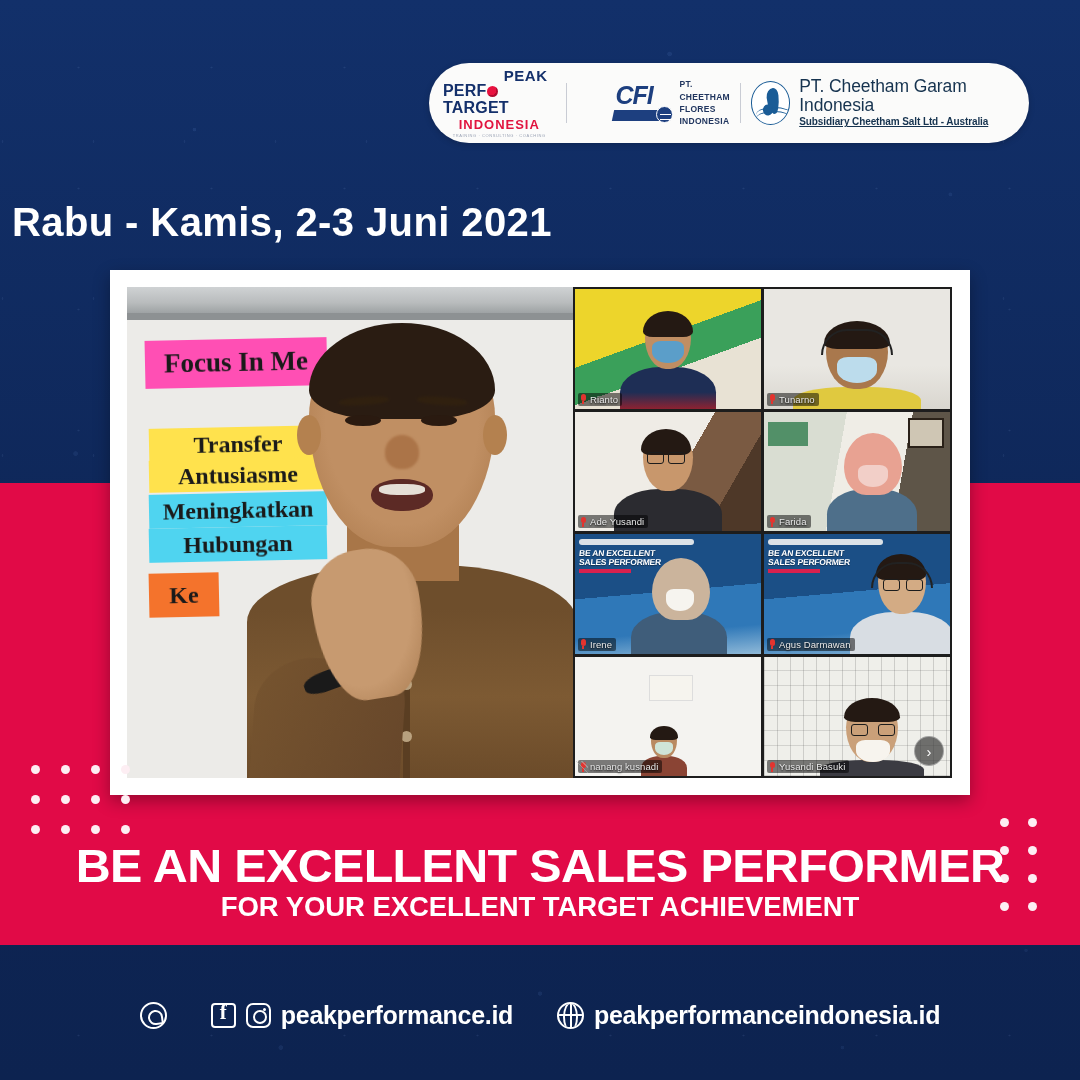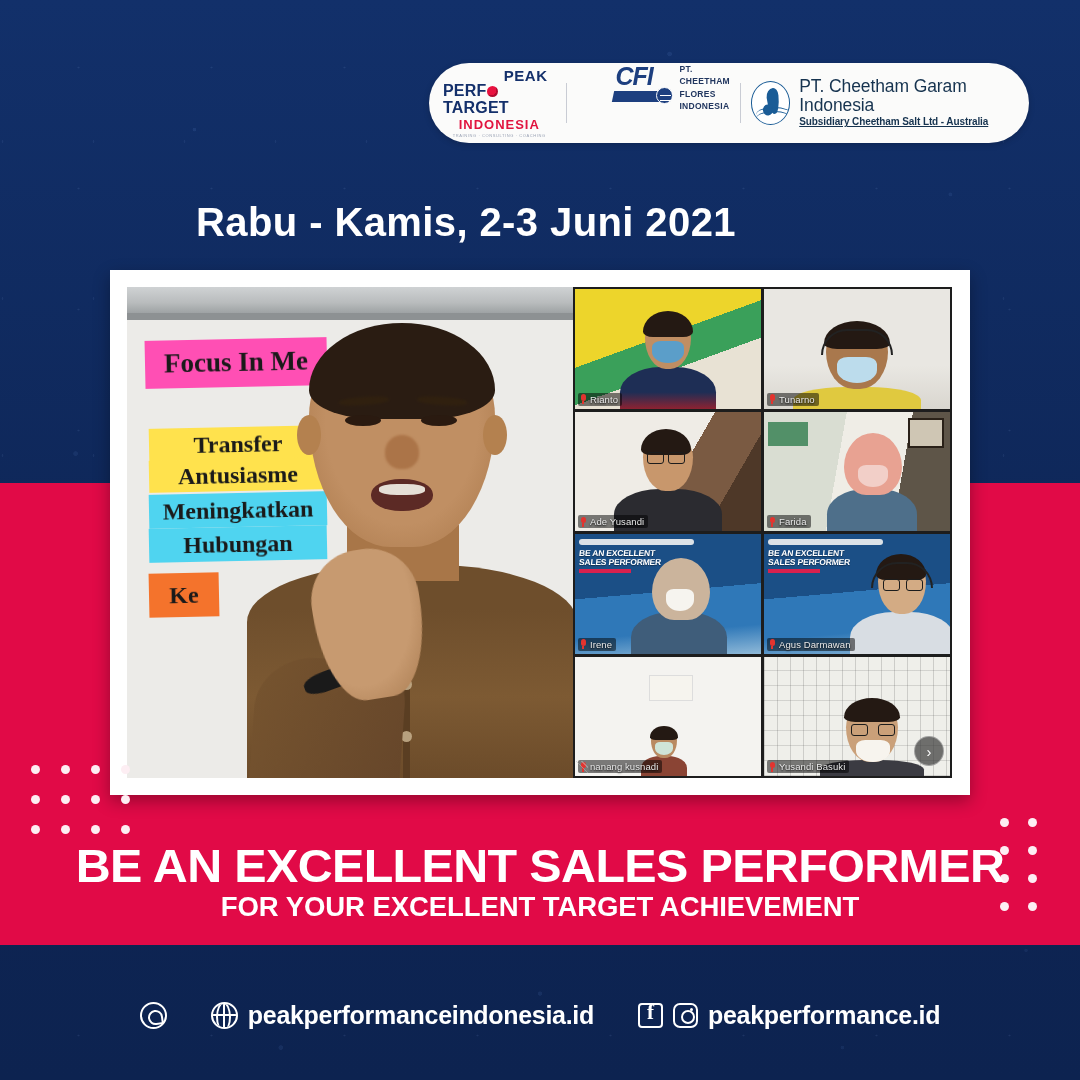--- a/index.html
+++ b/index.html
@@ -64,21 +64,21 @@
   .pp-l2{ font-size:16px; font-weight:bold; color:#14306b; letter-spacing:.2px; line-height:1.05; position:relative;}
   .pp-l2 .globe{ display:inline-block; width:11px; height:11px; border-radius:50%;
     background:radial-gradient(circle at 35% 35%, #e8123f 0 55%, #b00b2f 56% 100%);
     vertical-align:-1px; margin:0 .5px;}
   .pp-l3{ font-size:13px; font-weight:bold; color:#e1143f; letter-spacing:1px; line-height:1.2;}
   .pp-l4{ font-size:4px; color:#9aa3b5; letter-spacing:.6px; }
 
   .logo-div{ width:1px; height:40px; background:#c9ccd4; margin:0 10px; }
 
   
-  #logo-cfi{ align-items:flex-start; gap:8px;margin-left:37px; }
+  #logo-cfi{ align-items:center; gap:8px;margin-left:37px; }
   .cfi-mark{ position:relative; width:58px; height:42px; }
   .cfi-letters{ font-size:25px; font-weight:bold; font-style:italic; color:#1d3f7f;
     letter-spacing:-1px; line-height:1; position:absolute; top:1px; left:2px;
     font-family:"Liberation Sans", sans-serif;}
   .cfi-bar{ position:absolute; left:0; bottom:3px; width:52px; height:11px; background:#1d3f7f;
     transform:skewX(-12deg); }
   .cfi-globe{ position:absolute; right:-2px; bottom:1px; width:17px; height:17px; border-radius:50%;
     background:#1d3f7f; border:1.5px solid #fff;}
   .cfi-globe::after{content:""; position:absolute; left:3px; top:7px; width:11px; height:4px;
     border-top:1px solid #fff; border-bottom:1px solid #fff;}
@@ -93,21 +93,21 @@
      border-top:1.4px solid #1a5c96; border-radius:50%/100% 100% 0 0;}
   .chg-seal .horse{ position:absolute; left:15px; top:6px; width:12px; height:26px; background:#1a5c96;
      border-radius:60% 40% 45% 55% / 35% 30% 70% 65%; transform:rotate(-6deg);}
   .chg-seal .horse::after{ content:""; position:absolute; left:-5px; top:16px; width:10px; height:11px;
      background:#1a5c96; border-radius:50% 0 50% 50%;}
   .chg-t1{ font-size:17.5px; color:#16334f; font-weight:500; line-height:1.1; letter-spacing:-.1px;}
   .chg-t2{ font-size:10px; color:#16334f; font-weight:bold; line-height:1.4; letter-spacing:-.1px;text-decoration:underline;}
 
   
   #date-title{
-    position:absolute; left:4px; top:200px; width:924px; text-align:center;
+    position:absolute; left:12px; top:200px; width:924px; 
     color:#ffffff; font-size:40px; font-weight:bold; letter-spacing:.4px;
   }
 
   
   #photo-frame{
     position:absolute; left:110px; top:270px; width:860px; height:525px;
     background:#ffffff; padding:17px 18px 17px 17px;
     box-shadow:0 6px 16px rgba(0,0,0,.33);
   }
   #photo{ position:relative; width:100%; height:100%; overflow:hidden; background:#1b1b1b; display:flex;}
@@ -513,24 +513,24 @@
   </div>
 
   <div id="headline">BE AN EXCELLENT SALES PERFORMER</div>
   <div id="subheadline">FOR YOUR EXCELLENT TARGET ACHIEVEMENT</div>
 
   <div id="footer">
     <div class="fgroup">
       <span class="ico wa"></span>
     </div>
     <div class="fgroup">
+      <span class="ico fb"></span>
+      <span class="ico ig"></span>
+      <span class="ftext">peakperformance.id</span>
+    </div>
+    <div class="fgroup">
       <span class="ico web">
           <i></i>
         </span>
       <span class="ftext">peakperformanceindonesia.id</span>
     </div>
-    <div class="fgroup">
-      <span class="ico fb"></span>
-      <span class="ico ig"></span>
-      <span class="ftext">peakperformance.id</span>
-    </div>
   </div>
 </div>
 
 </body></html>

